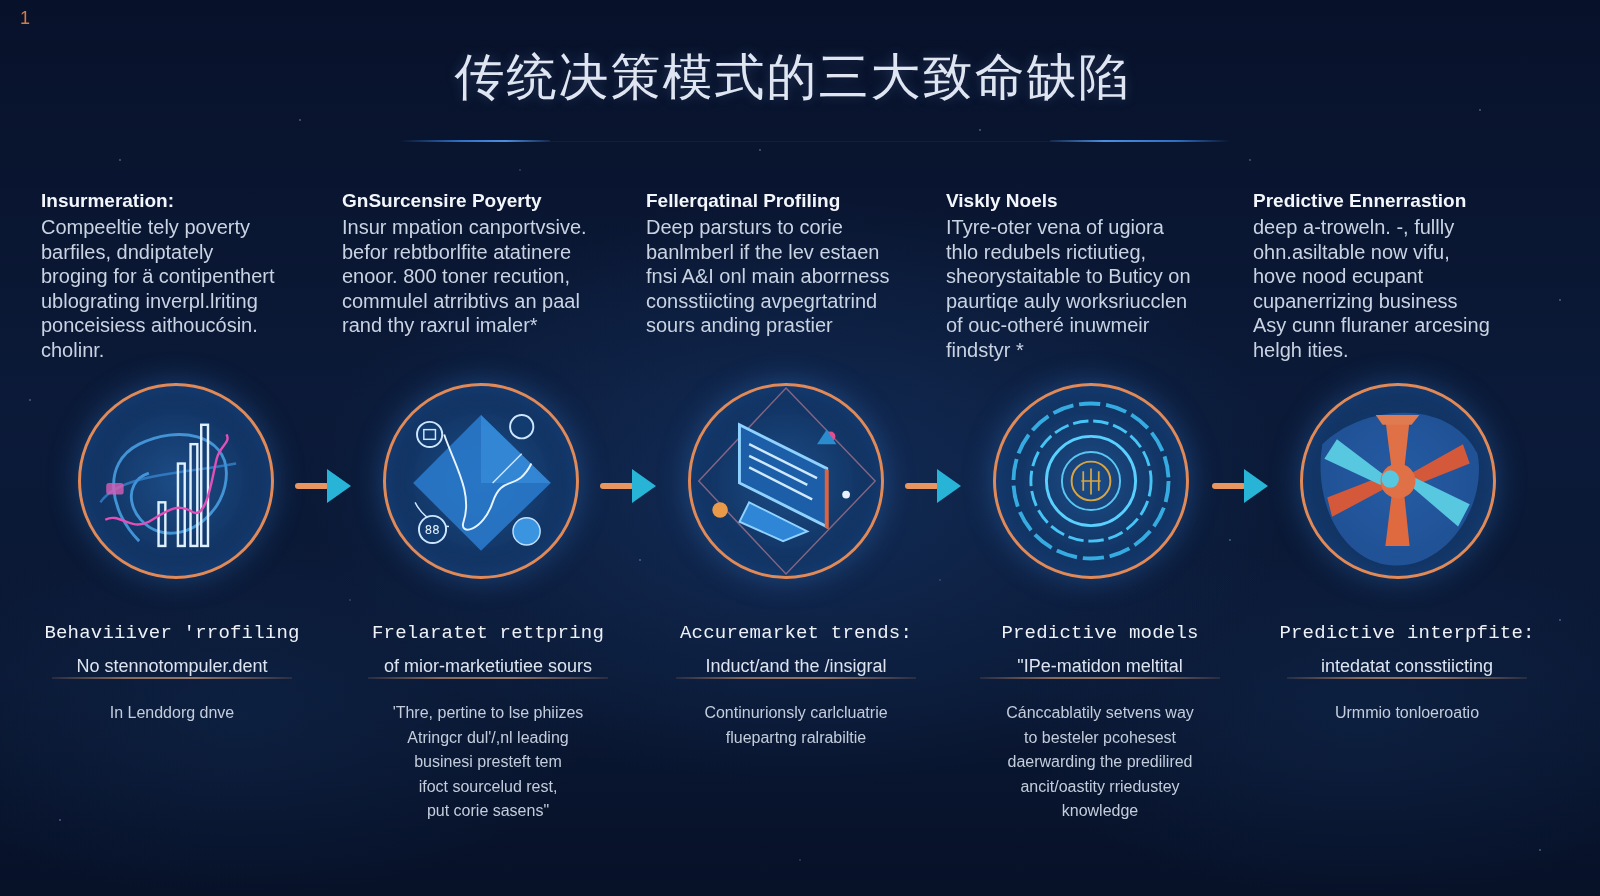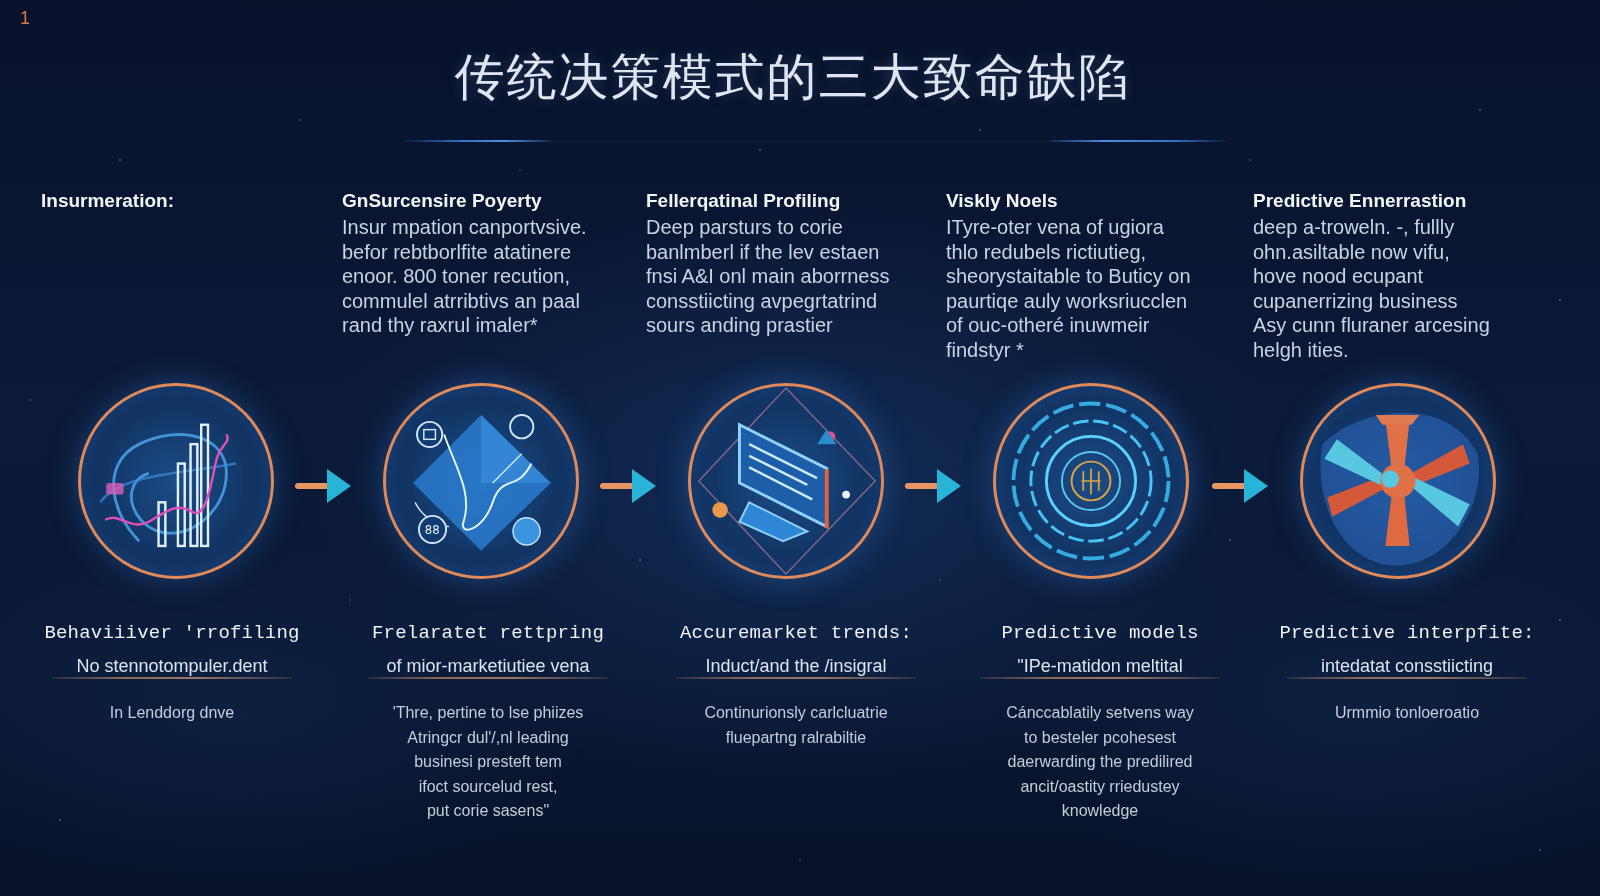--- a/index.html
+++ b/index.html
@@ -112,20 +112,28 @@
 <div class="page-mark">1</div>
 <h1 class="title">传统决策模式的三大致命缺陷</h1>
 <div class="title-line mid"></div>
 <div class="title-line left"></div>
 <div class="title-line right"></div>
 
 <div class="columns">
 
   <div class="col" style="left:41px;">
     <div class="col-head">Insurmeration:</div>
+    <div class="col-desc">
+      <div>Compeeltie tely poverty</div>
+      <div>barfiles, dndiptately</div>
+      <div>broging for ä contipenthert</div>
+      <div>ublograting inverpl.lriting</div>
+      <div>ponceisiess aithoucósin.</div>
+      <div>cholinr.</div>
+    </div>
   </div>
 
   <div class="col" style="left:342px;">
     <div class="col-head">GnSurcensire Poyerty</div>
     <div class="col-desc">
       <div>Insur mpation canportvsive.</div>
       <div>befor rebtborlfite atatinere</div>
       <div>enoor. 800 toner recution,</div>
       <div>commulel atrribtivs an paal</div>
       <div>rand thy raxrul imaler*</div>
@@ -264,21 +272,21 @@
     <div class="b-title">Behaviiiver 'rrofiling</div>
     <div class="b-sub">No stennotompuler.dent</div>
     <div class="b-rule"></div>
     <div class="b-desc">
       <div>In Lenddorg dnve</div>
     </div>
   </div>
 
   <div class="bottom" style="left:338px;">
     <div class="b-title">Frelaratet rettpring</div>
-    <div class="b-sub">of mior-marketiutiee vena</div>
+    <div class="b-sub">of mior-marketiutiee sours</div>
     <div class="b-rule"></div>
     <div class="b-desc">
       <div>'Thre, pertine to lse phiizes</div>
       <div>Atringcr dul'/,nl leading</div>
       <div>businesi presteft tem</div>
       <div>ifoct sourcelud rest,</div>
       <div>put corie sasens"</div>
     </div>
   </div>
 

